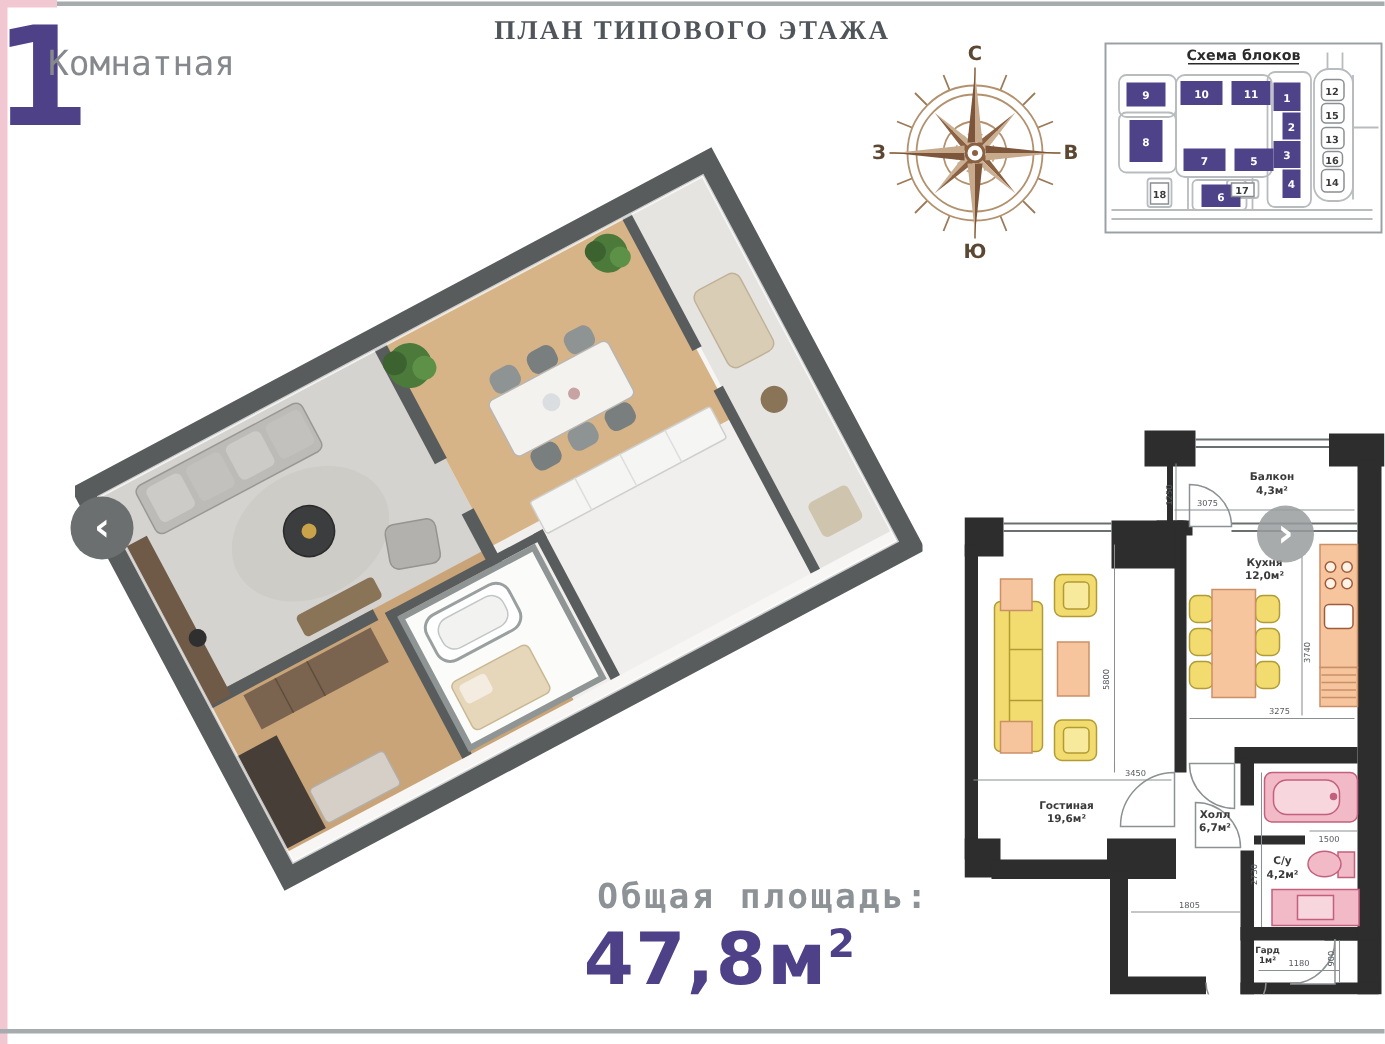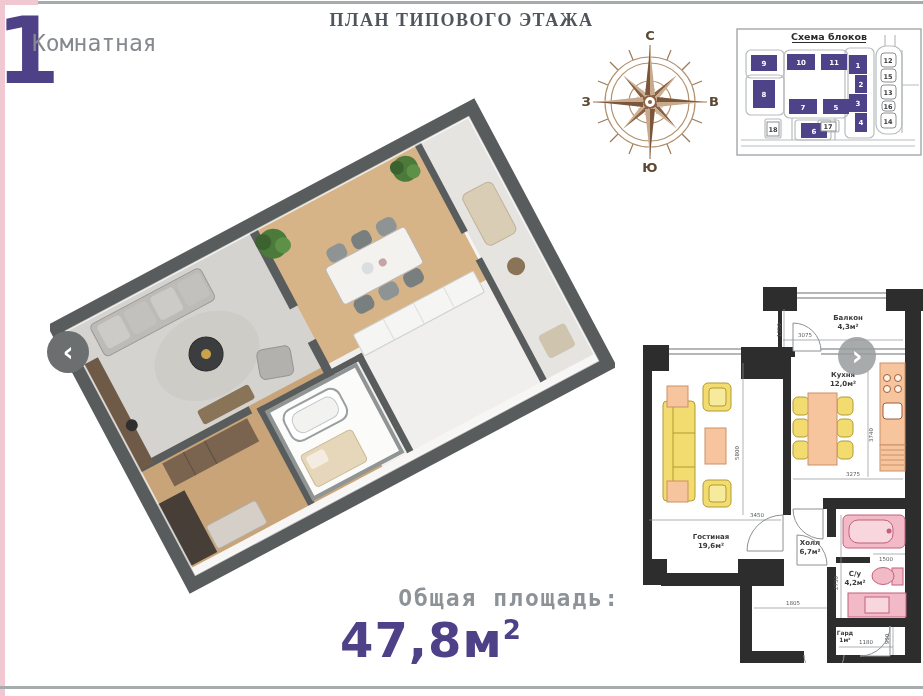--- a/index.html
+++ b/index.html
@@ -27,21 +27,21 @@
     font-family:"Liberation Serif","DejaVu Serif",serif;font-weight:bold;
     font-size:18px;letter-spacing:1.5px;color:#4f555a;
   }
   
   .total-label{
     left:340px;top:585px;width:280px;text-align:right;
     font-family:"DejaVu Sans Mono","Liberation Mono",monospace;
     font-size:23px;font-weight:bold;letter-spacing:2px;color:#8d9296;
   }
   .total-value{
-    left:340px;top:612px;width:280px;text-align:left;
+    left:340px;top:612px;width:280px;text-align:center;
     font-size:48px;font-weight:bold;color:#4e4187;letter-spacing:1px;
   }
   .total-value sup{font-size:26px;vertical-align:18px;}
   
   .nav-btn{
     border-radius:50%;display:flex;align-items:center;justify-content:center;
     color:#ffffff;font-size:26px;font-weight:bold;cursor:pointer;user-select:none;
     font-family:"DejaVu Sans",sans-serif;line-height:1;
   }
   .nav-prev{left:47px;top:331px;width:42px;height:42px;background:#6b6f70;}

